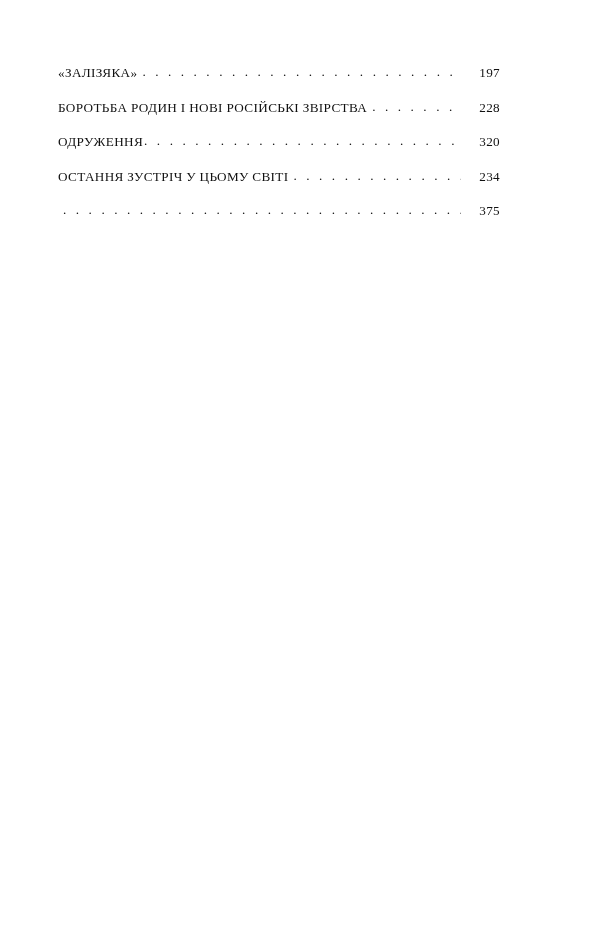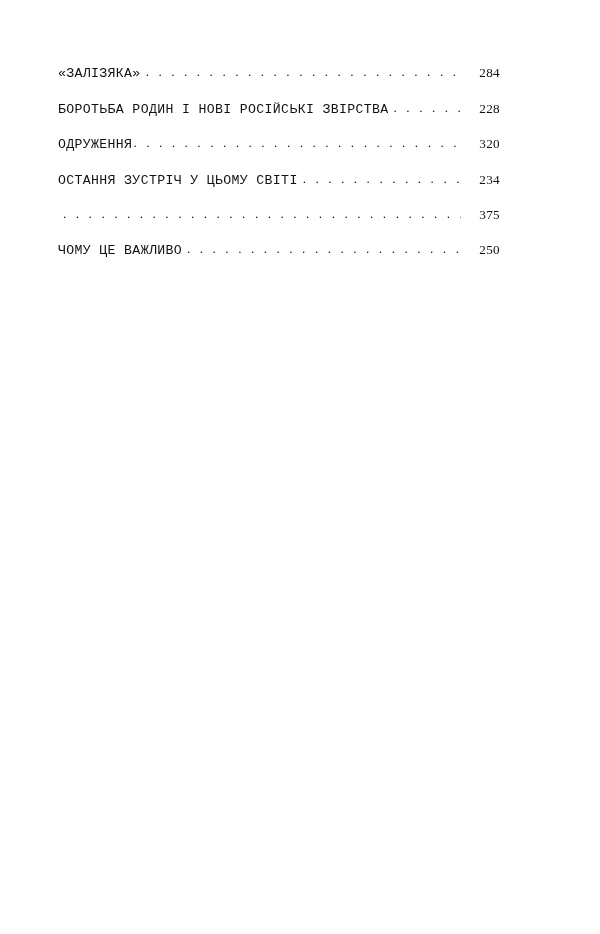--- a/index.html
+++ b/index.html
@@ -30,21 +30,21 @@
     width: 100%;
     margin: 0 0 20px 0;
     font-size: 13.2px;
     letter-spacing: 0.35px;
     line-height: 1.1;
     white-space: nowrap;
   }
   .toc-title {
     flex: 0 0 auto;
     text-transform: uppercase;
-    font-family: Liberation Mono, monospace;
+    font-family: Liberation Serif, serif;
   }
   .toc-leader {
     flex: 1 1 auto;
     overflow: hidden;
     margin: 0 5px 0 5px;
     position: relative;
     top: -1px;
     font-size: 13.2px;
     letter-spacing: 3.1px;
     color: #111111;
@@ -67,21 +67,21 @@
 </style>
 </head>
 <body>
 
 <div class="page">
   <div class="toc">
 
     <div class="toc-entry">
       <span class="toc-title">«ЗАЛІЗЯКА»</span>
       <span class="toc-leader"></span>
-      <span class="toc-page">284</span>
+      <span class="toc-page">197</span>
     </div>
 
 
     <div class="toc-entry">
       <span class="toc-title">БОРОТЬБА РОДИН І НОВІ РОСІЙСЬКІ ЗВІРСТВА</span>
       <span class="toc-leader"></span>
       <span class="toc-page">228</span>
     </div>
 
     <div class="toc-entry tight">
@@ -94,20 +94,15 @@
       <span class="toc-title">ОСТАННЯ ЗУСТРІЧ У ЦЬОМУ СВІТІ</span>
       <span class="toc-leader"></span>
       <span class="toc-page">234</span>
     </div>
 
     <div class="toc-entry">
       <span class="toc-leader"></span>
       <span class="toc-page">375</span>
     </div>
 
-    <div class="toc-entry">
-      <span class="toc-title">ЧОМУ ЦЕ ВАЖЛИВО</span>
-      <span class="toc-leader"></span>
-      <span class="toc-page">250</span>
-    </div>
 
   </div>
 </div>
 
 </body></html>

